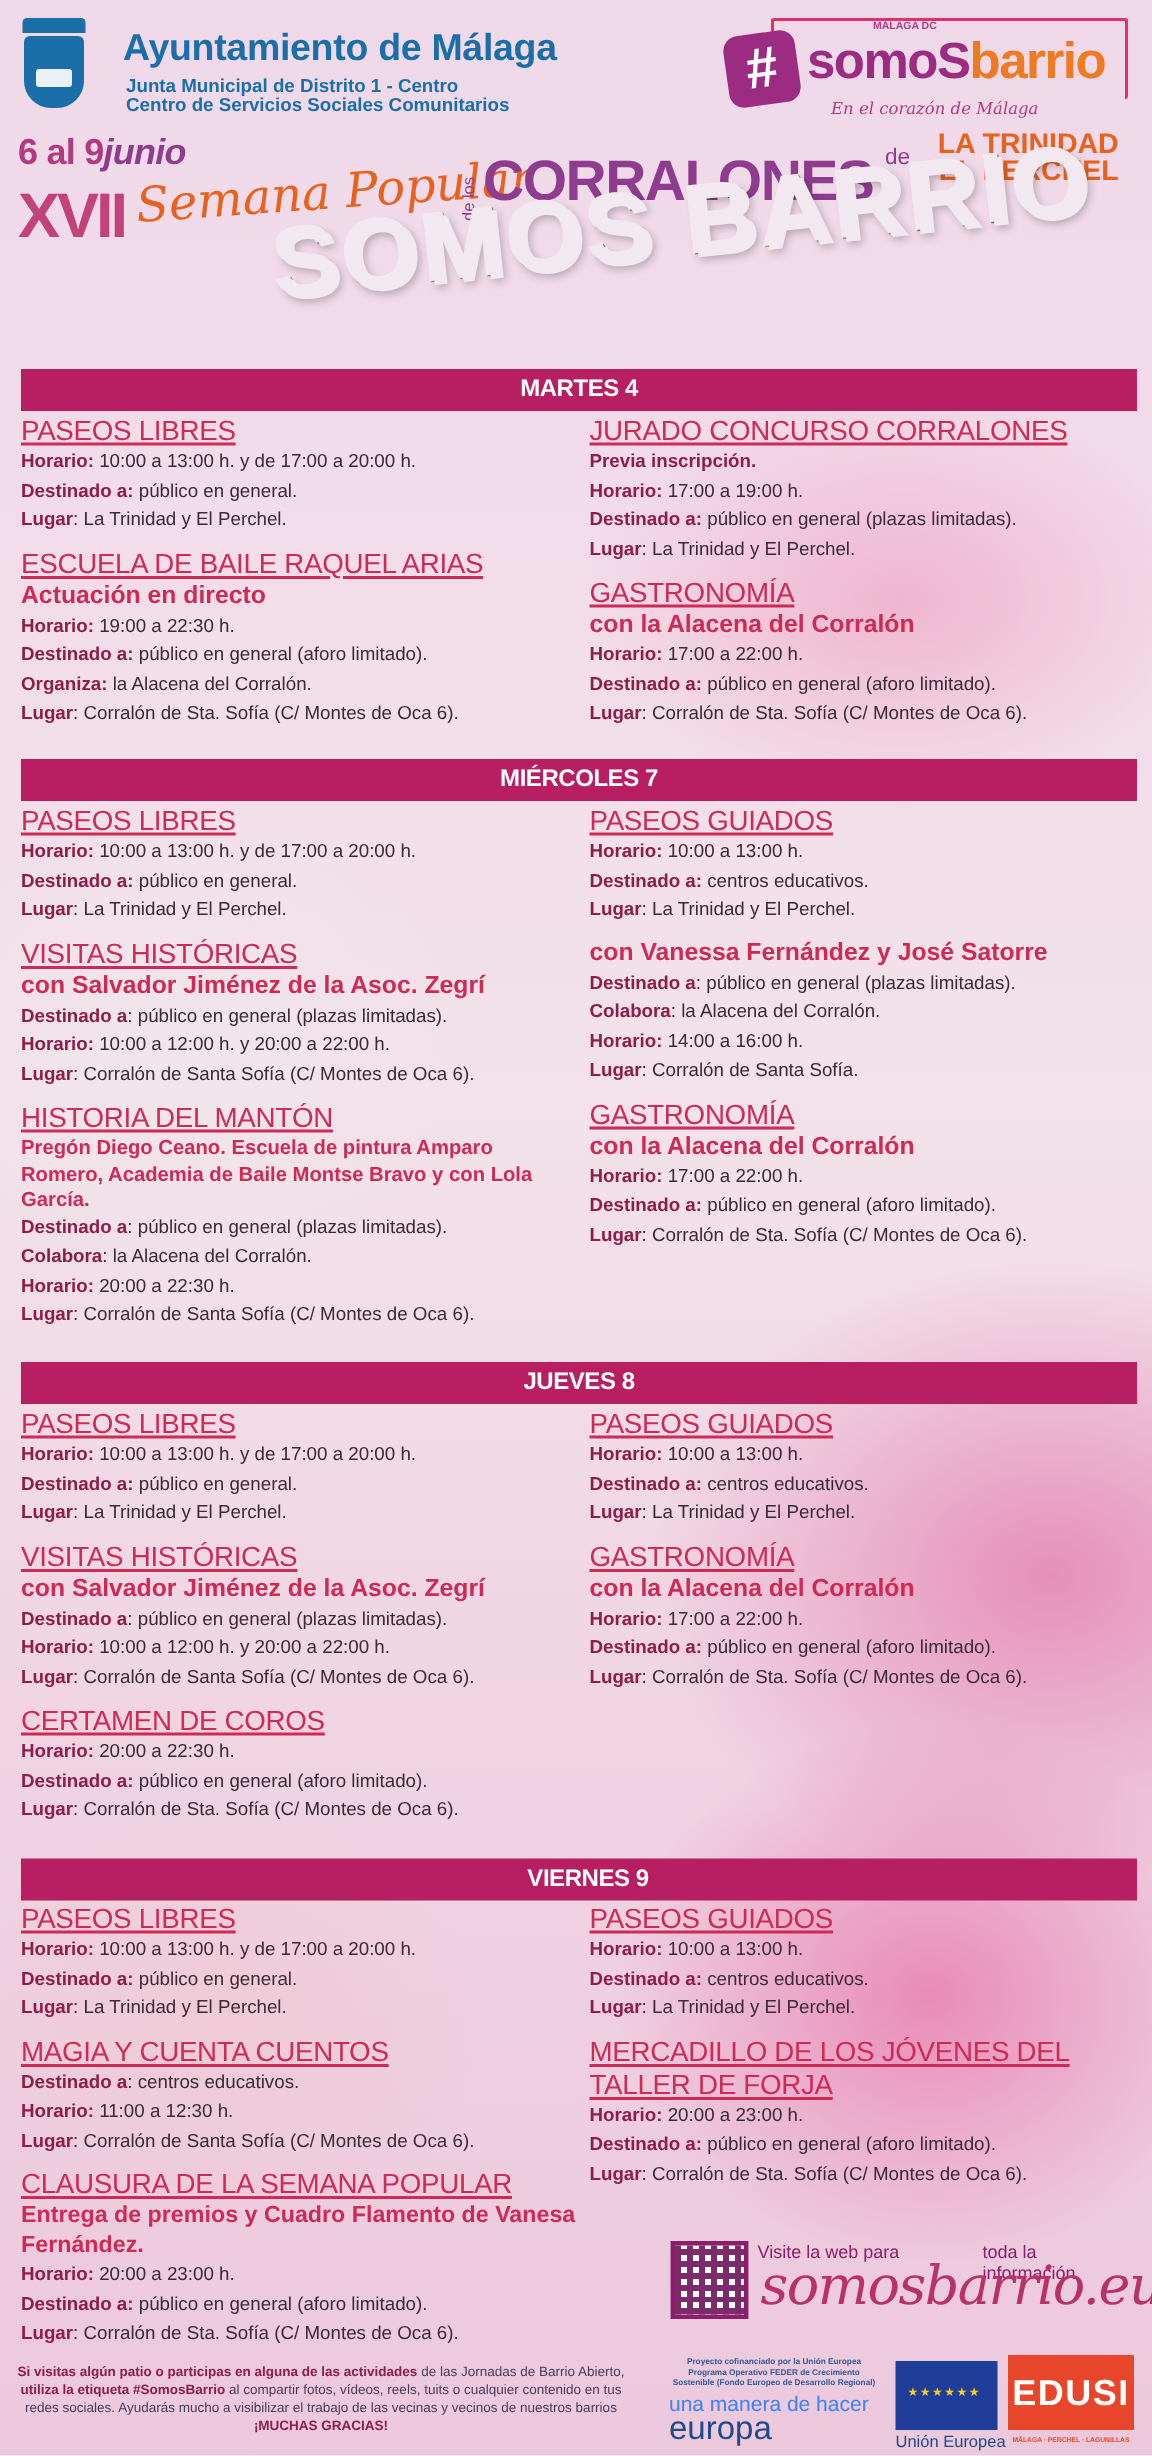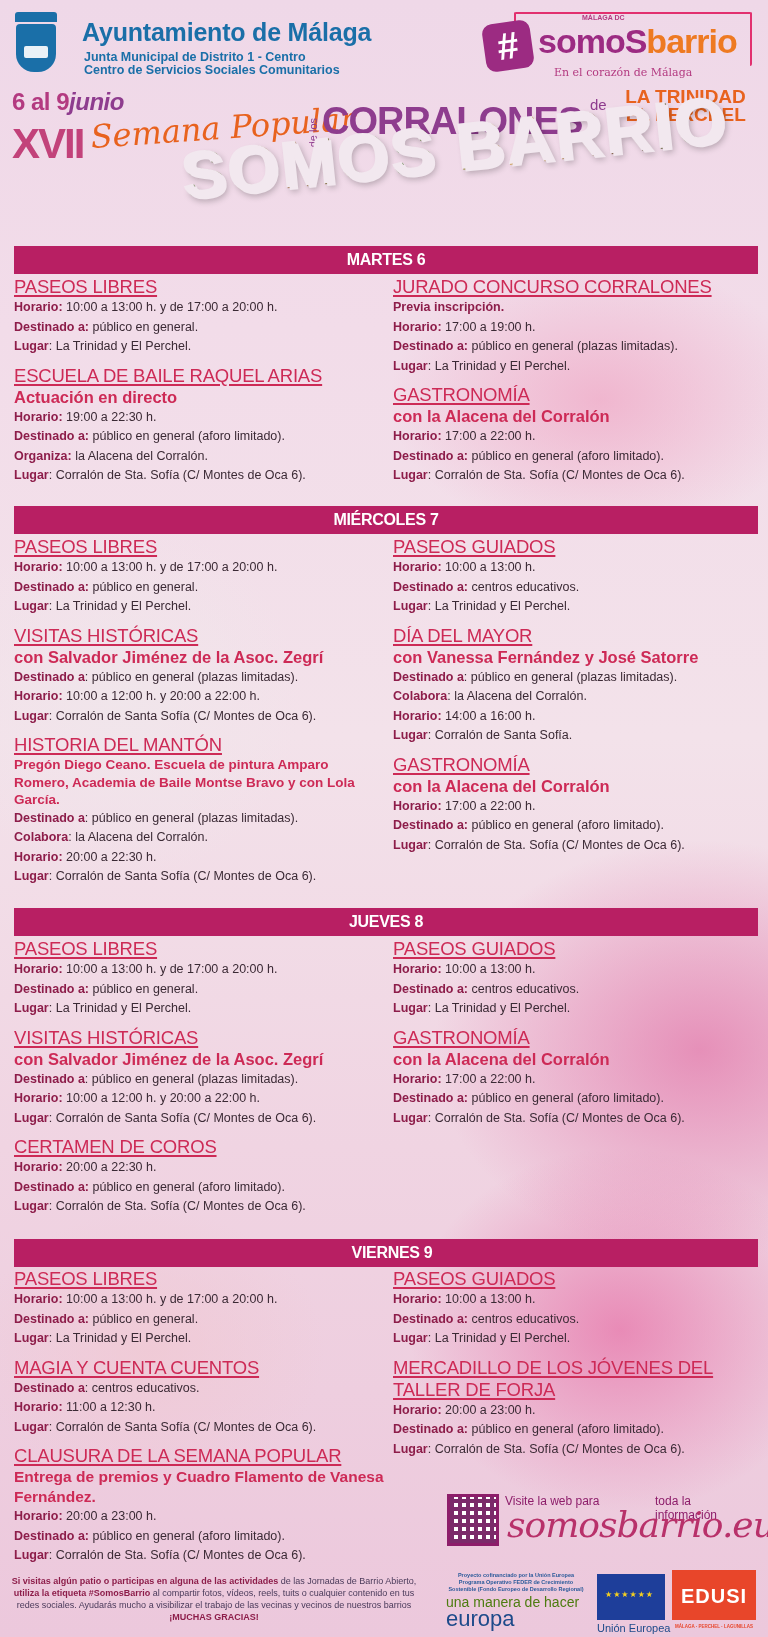--- a/index.html
+++ b/index.html
@@ -26,21 +26,21 @@
   .org-sub2 { position: absolute; left: 84px; top: 63px; font-size: 12.5px; color: #1a6fa8; font-weight: bold; }
   .dates { position: absolute; left: 12px; top: 88px; font-size: 24px; font-weight: bold; color: #b33a80; letter-spacing:-0.5px;}
   .dates .jun { color: #8e3c8e; font-style: italic; }
 
   .logo-box { position: absolute; left: 484px; top: 12px; width: 272px; height: 70px; }
   .logo-hash { position:absolute; left:0; top:10px; width:48px; height:48px; background:#9c2b82; border-radius:10px; transform: rotate(-8deg); color:#fff; font-size:38px; font-weight:bold; text-align:center; line-height:48px;}
   .logo-outline { position:absolute; left:30px; top:0; width:238px; height:54px; border:2px solid #e2306f; border-bottom:none; border-radius:2px;}
   .logo-small { position:absolute; left:98px; top:2px; font-size:7px; color:#b33a80; font-weight:bold;}
   .logo-text { position:absolute; left:54px; top:10px; font-size:34px; font-weight:bold; color:#9c2b82; letter-spacing:-1px;}
   .logo-text .or { color:#ee7a22; }
-  .logo-tag { position:absolute; left:70px; top:54px; font-size:11px; color:#b33a80; font-family:"DejaVu Serif", serif; }
+  .logo-tag { position:absolute; left:70px; top:54px; font-size:11px; font-style:italic; color:#b33a80; font-family:"DejaVu Serif", serif; }
 
   .xvii { position:absolute; left:12px; top:120px; font-size:42px; font-weight:bold; color:#c2427a; letter-spacing:-2px;}
   .semana { position:absolute; left:92px; top:118px; font-size:32px; color:#e8621e; font-style:italic; font-family:"DejaVu Serif", serif; transform: rotate(-4deg); transform-origin:left bottom;}
   .delos { position:absolute; left:307px; top:118px; font-size:11px; color:#8e3c8e; writing-mode: vertical-rl; transform: rotate(180deg);}
   .corralones { position:absolute; left:322px; top:100px; font-size:38px; font-weight:bold; color:#8e3c8e; letter-spacing:-1px;}
   .de-sm { position:absolute; left:590px; top:96px; font-size:15px; color:#8e3c8e;}
   .trinidad { position:absolute; left:613px; top:88px; font-size:19px; font-weight:bold; color:#e8621e; line-height:18px; text-align:right;}
   .trinidad .y { color:#8e3c8e; font-weight:normal; font-size:15px; }
   .somos { position:absolute; left:186px; top:138px; font-size:66px; font-weight:bold; letter-spacing:2px;
     color:#6f8a5a; text-shadow: 2px 2px 0 #f2e8ef, -1px -1px 0 #f2e8ef, 3px 4px 6px rgba(0,0,0,0.25);
@@ -62,26 +62,26 @@
   
   .foot-note { position:absolute; left:10px; top:1575px; width:408px; font-size:9px; color:#4a3a5a; text-align:center; line-height:12px;}
   .foot-note b { color:#8d1d4a; }
   .web-box { position:absolute; left:447px; top:1490px; width:300px; height:60px;padding-left:22px;}
   .qr { position:absolute; left:0; top:4px; width:52px; height:52px; background:#fff; border:3px solid #8d1d6a;
      background-image: repeating-linear-gradient(0deg, #7b2a6a 0 4px, transparent 4px 8px), repeating-linear-gradient(90deg, #7b2a6a 0 4px, transparent 4px 8px); }
   .web-lbl1 { position:absolute; left:58px; top:4px; font-size:12px; color:#8d1d6a;}
   .web-lbl2 { position:absolute; left:180px; top:4px; font-size:12px; color:#8d1d6a;margin-left:28px;}
   .web-url { position:absolute; left:60px; top:14px; font-size:36px; color:#b8316a; font-style:italic; font-family:"DejaVu Serif", serif; letter-spacing:-1px;}
   .eu-txt { position:absolute; left:446px; top:1572px; width:140px; font-size:5.5px; color:#2a5a9a; text-align:center; line-height:7px; font-weight:bold;}
-  .eu-motto1 { position:absolute; left:446px; top:1594px; font-size:14px; color:#4d7c0f;}
+  .eu-motto1 { position:absolute; left:446px; top:1594px; font-size:14px; color:#3b82f6;}
   .eu-motto2 { position:absolute; left:446px; top:1606px; font-size:22px; color:#1d4a8a;}
   .eu-flag { position:absolute; left:597px; top:1574px; width:68px; height:46px; background:#1e3e9a; }
   .eu-flag::after { content:"★★★★★★"; position:absolute; left:8px; top:16px; color:#f5d020; font-size:8px; letter-spacing:1px;}
   .eu-lbl { position:absolute; left:597px; top:1622px; font-size:11px; color:#1d4a8a;}
-  .edusi { position:absolute; left:672px; top:1570px; width:84px; height:50px; background:#e8462a; color:#fff; font-size:20px; font-weight:bold; text-align:center; line-height:52px; letter-spacing:1px;}
+  .edusi { position:absolute; left:672px; top:1570px; width:84px; height:50px; background:#e8462a; color:#fff; font-size:24px; font-weight:bold; text-align:center; line-height:52px; letter-spacing:1px;}
   .edusi-sub { position:absolute; left:672px; top:1624px; width:84px; font-size:4.5px; color:#e8462a; text-align:center; font-weight:bold;}
 </style>
 </head>
 <body>
 
 <div class="hdr">
   <div class="crest">
       <div class="crown"></div>
       <div class="shield"></div>
     </div>
@@ -104,21 +104,21 @@
   <div class="corralones">CORRALONES</div>
   <div class="de-sm">de</div>
   <div class="trinidad">
     <div>LA TRINIDAD</div>
     <div><span class="y">y</span> <span>EL PERCHEL</span></div>
   </div>
   <div class="somos">SOMOS BARRIO</div>
 </div>
 
 <div id="days">
-    <div class="day-bar" style="top: 246px;">MARTES 6</div>
+    <div class="day-bar" style="top: 246px;">MARTES 4</div>
     <div class="col" style="top: 276px; left: 14px;">
       <div class="ev">
         <div class="ev-title">PASEOS LIBRES</div>
         <div class="ev-line"><span class="k">Horario:</span><span> 10:00 a 13:00 h. y de 17:00 a 20:00 h.</span></div>
         <div class="ev-line"><span class="k">Destinado a:</span><span> público en general.</span></div>
         <div class="ev-line"><span class="k">Lugar</span><span>: La Trinidad y El Perchel.</span></div>
       </div>
       <div class="ev">
         <div class="ev-title">ESCUELA DE BAILE RAQUEL ARIAS</div>
         <div class="ev-sub">Actuación en directo</div>
@@ -169,21 +169,20 @@
       </div>
     </div>
     <div class="col" style="top: 536px; left: 393px;">
       <div class="ev">
         <div class="ev-title">PASEOS GUIADOS</div>
         <div class="ev-line"><span class="k">Horario:</span><span> 10:00 a 13:00 h.</span></div>
         <div class="ev-line"><span class="k">Destinado a:</span><span> centros educativos.</span></div>
         <div class="ev-line"><span class="k">Lugar</span><span>: La Trinidad y El Perchel.</span></div>
       </div>
       <div class="ev">
-        <div class="ev-title">DÍA DEL MAYOR</div>
         <div class="ev-sub">con Vanessa Fernández y José Satorre</div>
         <div class="ev-line"><span class="k">Destinado a</span><span>: público en general (plazas limitadas).</span></div>
         <div class="ev-line"><span class="k">Colabora</span><span>: la Alacena del Corralón.</span></div>
         <div class="ev-line"><span class="k">Horario:</span><span> 14:00 a 16:00 h.</span></div>
         <div class="ev-line"><span class="k">Lugar</span><span>: Corralón de Santa Sofía.</span></div>
       </div>
       <div class="ev">
         <div class="ev-title">GASTRONOMÍA</div>
         <div class="ev-sub">con la Alacena del Corralón</div>
         <div class="ev-line"><span class="k">Horario:</span><span> 17:00 a 22:00 h.</span></div>

